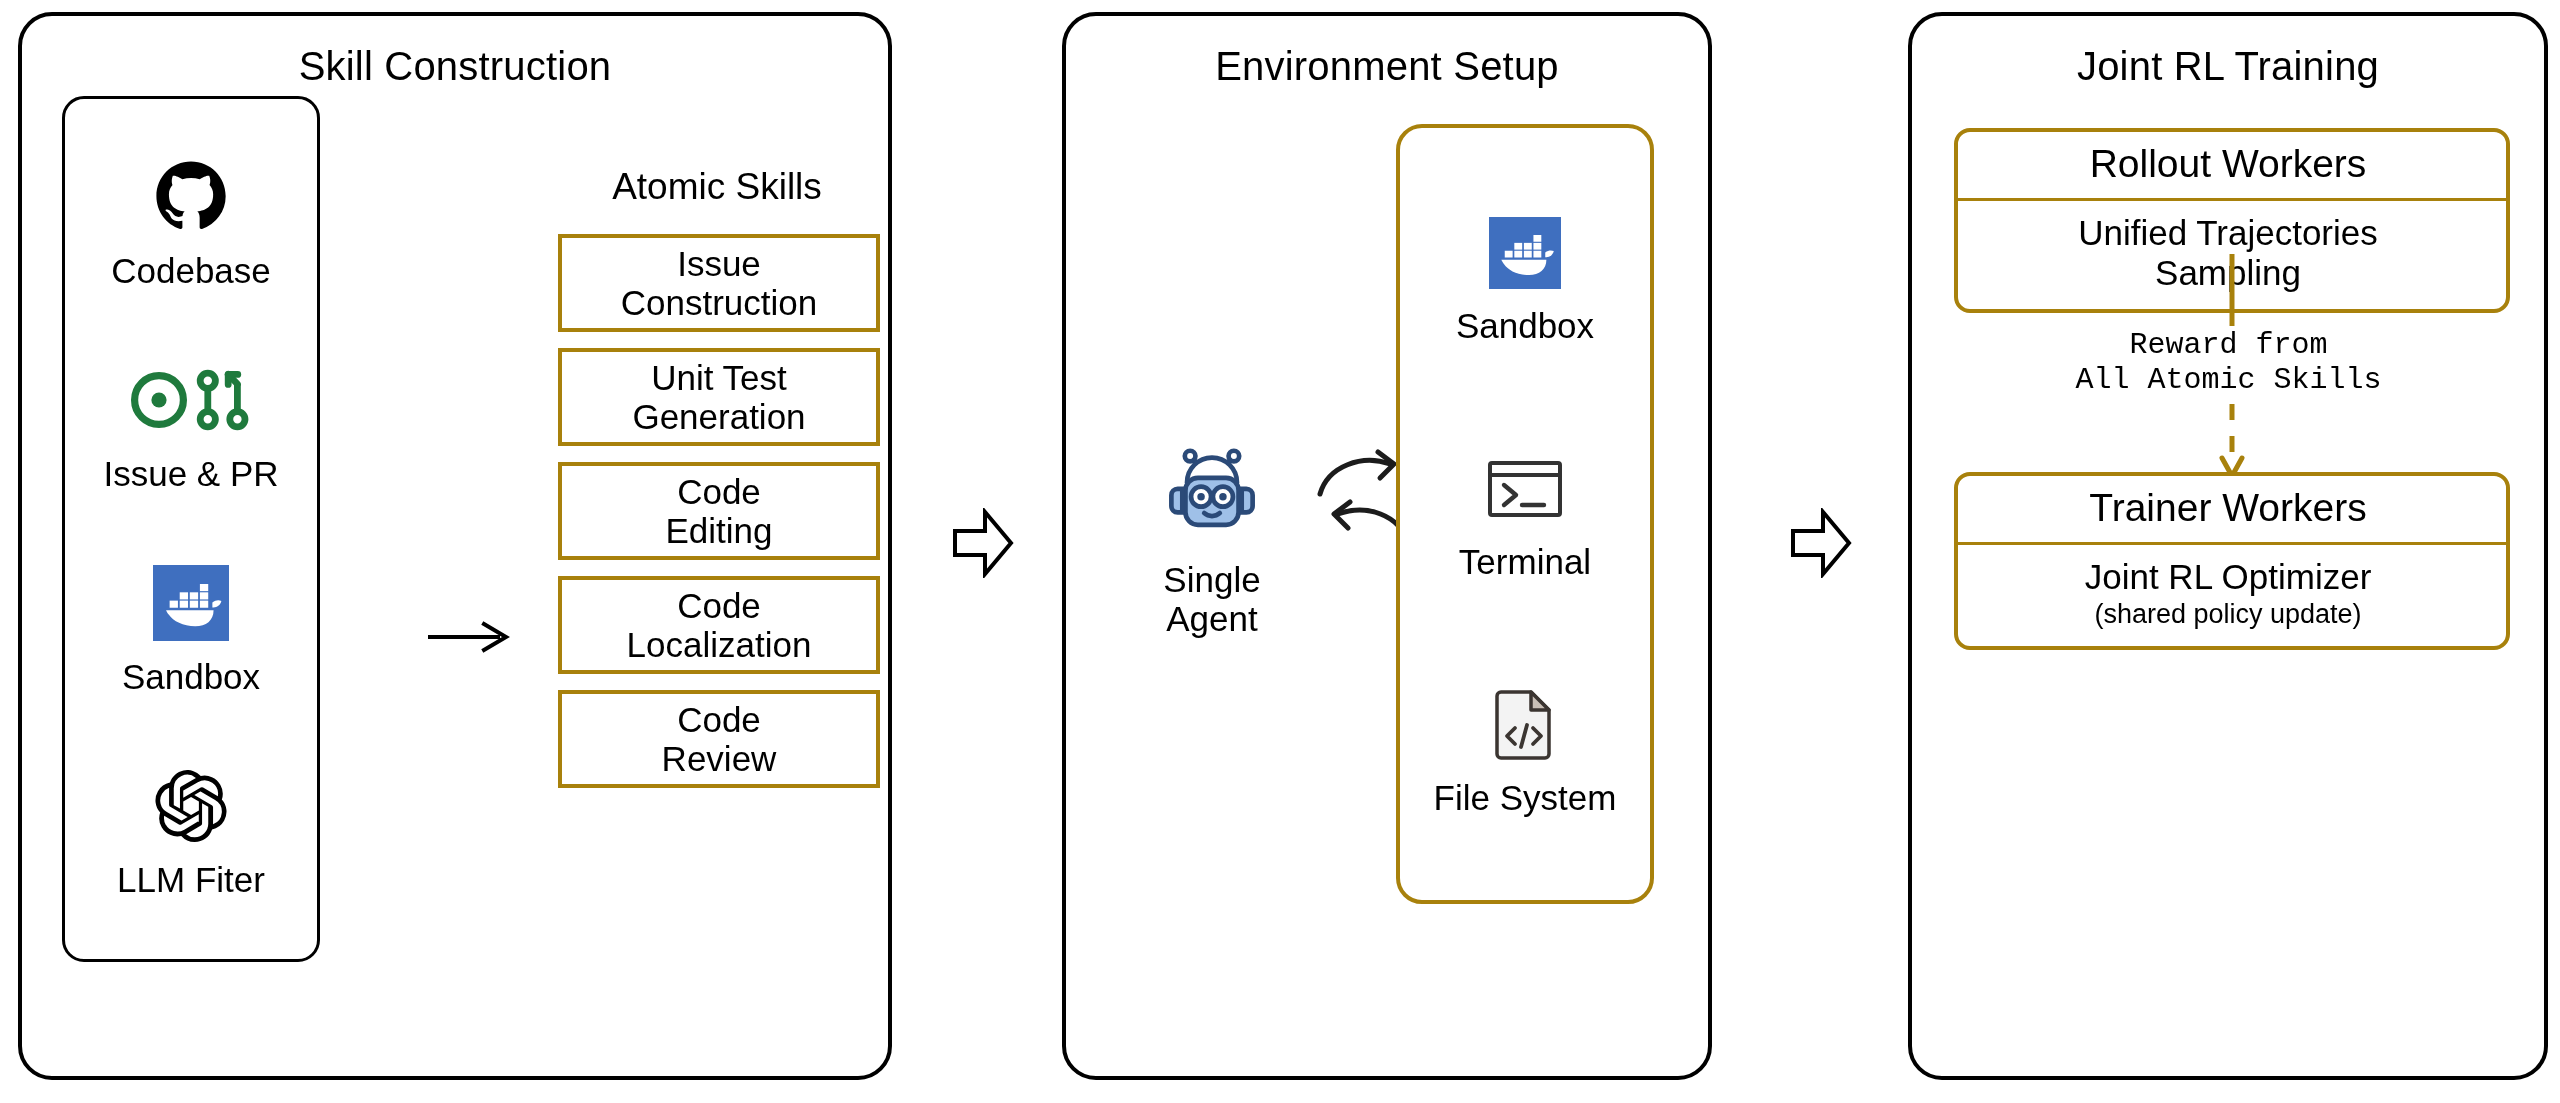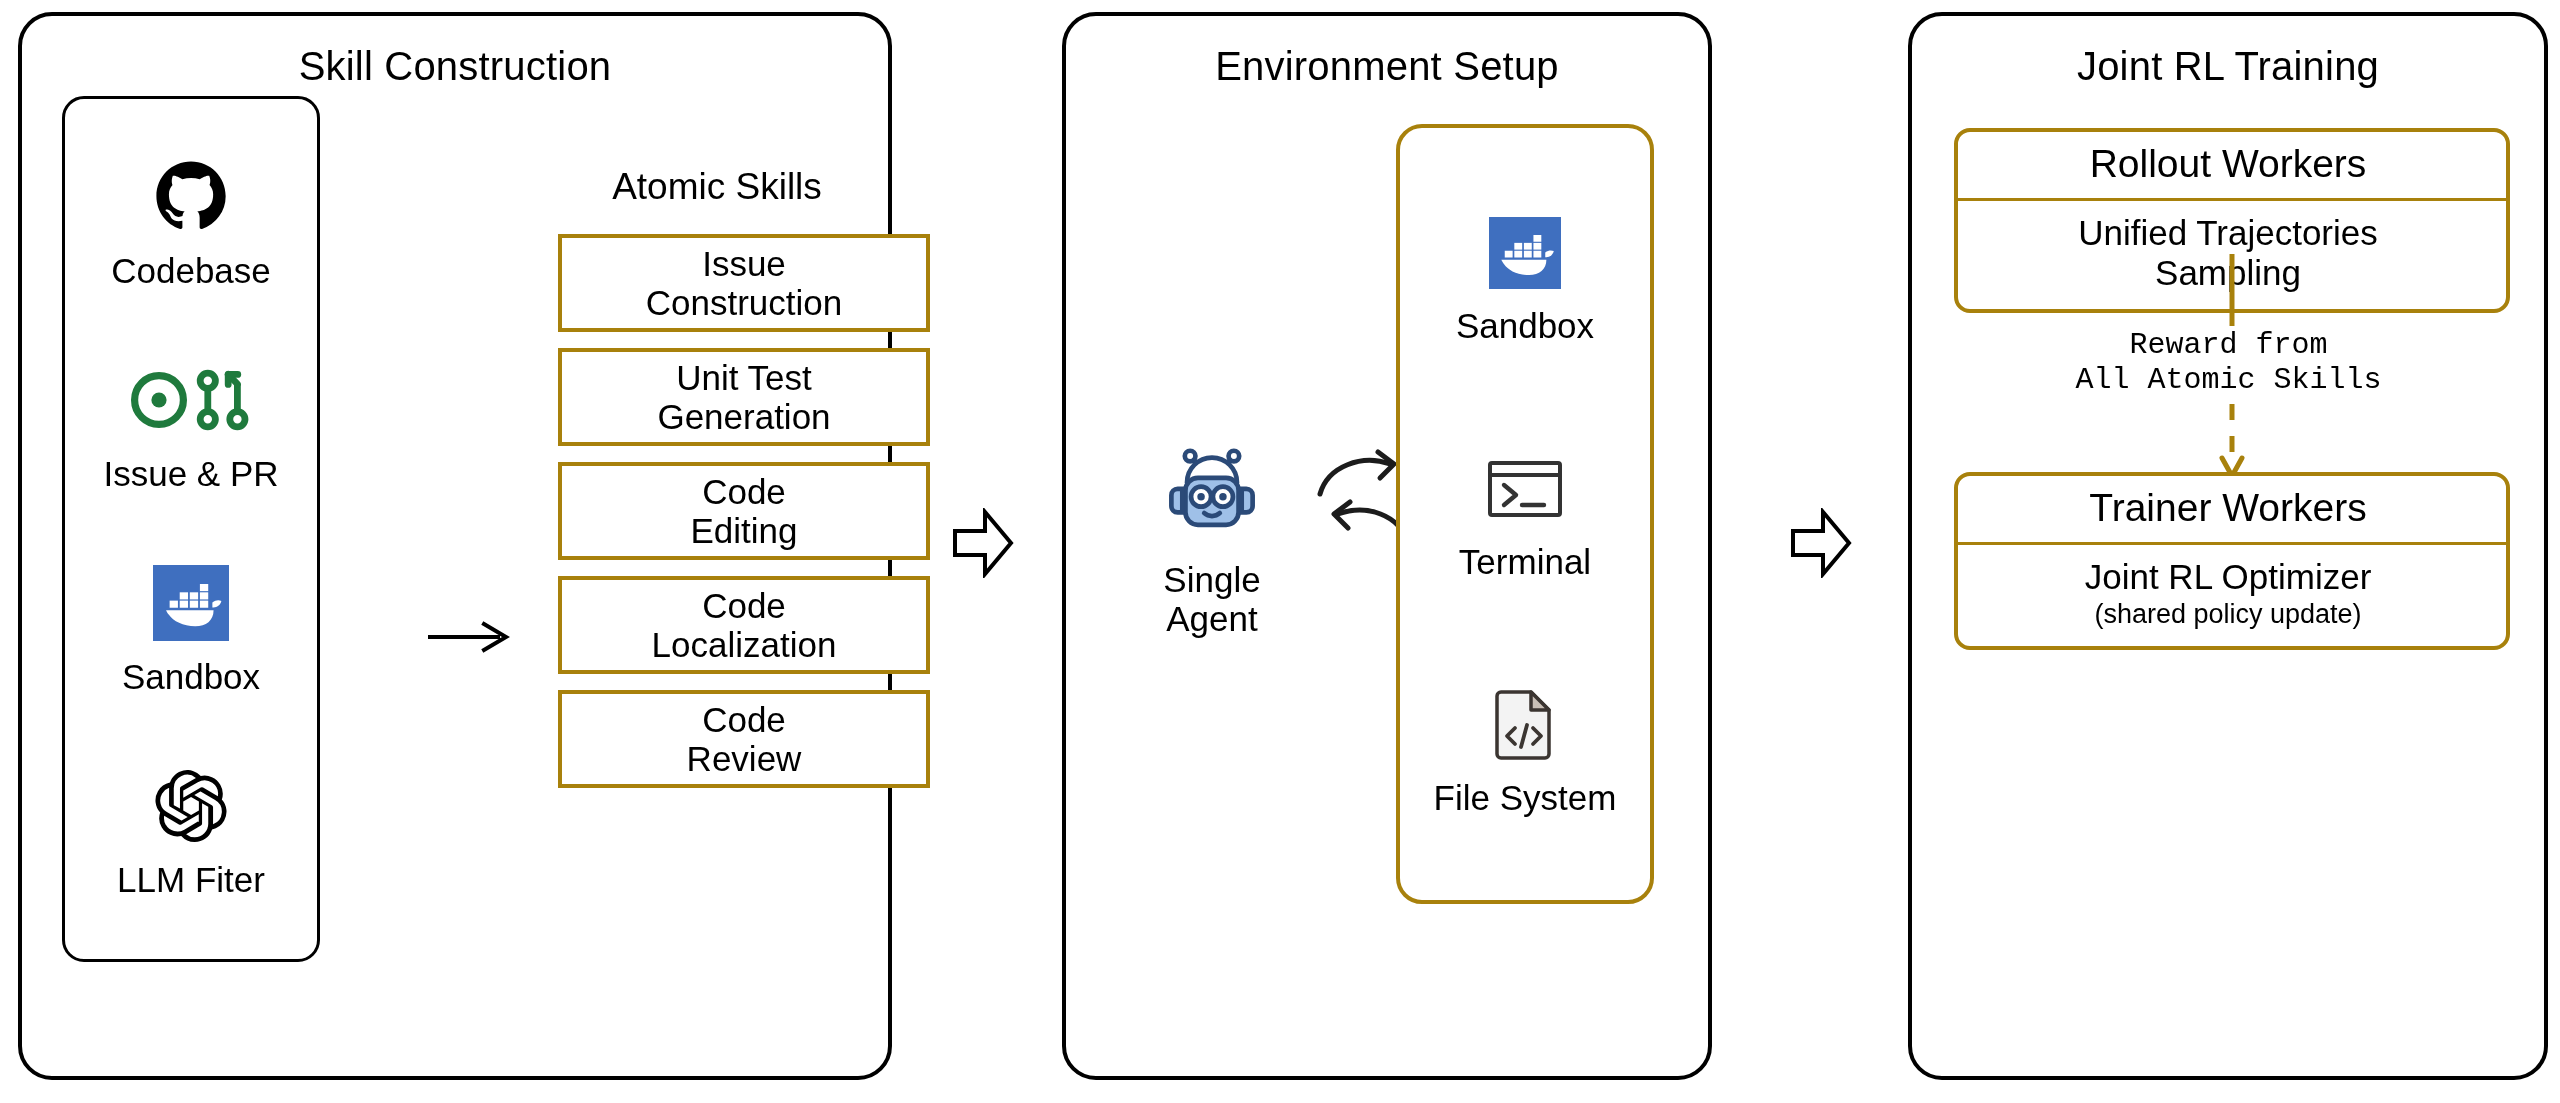--- a/index.html
+++ b/index.html
@@ -90,21 +90,21 @@
   .skills-heading {
     font-size: 37px;
     text-align: center;
     color: #000000;
     margin-bottom: 26px;
     white-space: nowrap;
   }
   .skill-box {
     border: 4px solid #a8810c;
     background: #ffffff;
-    width: 372px;
+    width: 322px;
     height: 98px;
     margin-bottom: 16px;
     display: flex;
     flex-direction: column;
     align-items: center;
     justify-content: center;
     line-height: 1.12;
   }
   .skill-box span {
     display: block;

